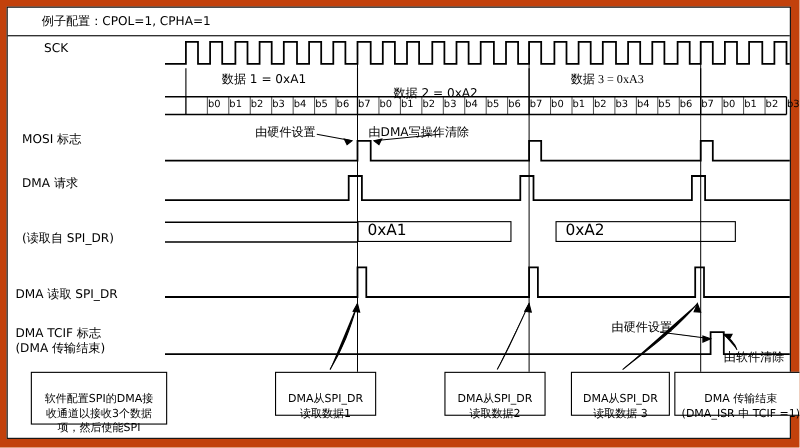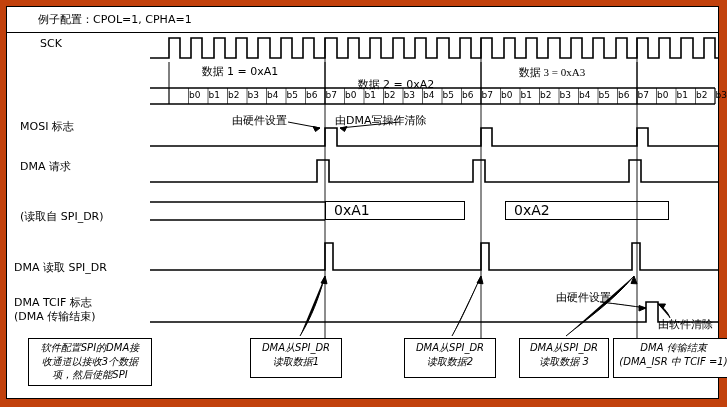--- a/index.html
+++ b/index.html
@@ -4,21 +4,21 @@
 <style>
   html,body{margin:0;padding:0;background:#fff;}
   body{font-family:"DejaVu Sans","Liberation Sans",sans-serif;}
   #root{position:relative;width:727px;height:407px;background:#c2410c;overflow:hidden;}
   .frame{position:absolute;left:6px;top:6px;width:713px;height:393px;border:1px solid #000;box-sizing:border-box;background:#fff;}
   .tx{position:absolute;font-size:11px;color:#000;white-space:nowrap;line-height:1.15;}
   .tx.r{text-align:left;}
   .tx.c{text-align:center;}
   .bitlabel{position:absolute;font-size:9px;text-align:center;color:#000;margin-left:16px;}
   .valbox{position:absolute;border:1px solid #000;box-sizing:border-box;background:#fff;font-size:14px;padding-left:8px;line-height:17px;}
-  .note{position:absolute;border:1px solid #000;box-sizing:border-box;background:#fff;font-size:10px;color:#000;text-align:center;padding:2px 2px;line-height:1.35;font-style:italic;}
+  .note{position:absolute;border:1px solid #000;box-sizing:border-box;background:#fff;font-size:10px;color:#000;text-align:center;padding:17px 2px;line-height:1.35;}
   svg.ov{position:absolute;left:0;top:0;width:727px;height:407px;pointer-events:none;}
   .sep{position:absolute;background:#000;height:1px;}
 </style>
 </head>
 <body>
 
 <div id="root">
   <div class="frame"></div>
 
   <div class="tx" style="left:38px;top:14px;font-size:11px;">例子配置：CPOL=1, CPHA=1</div>

